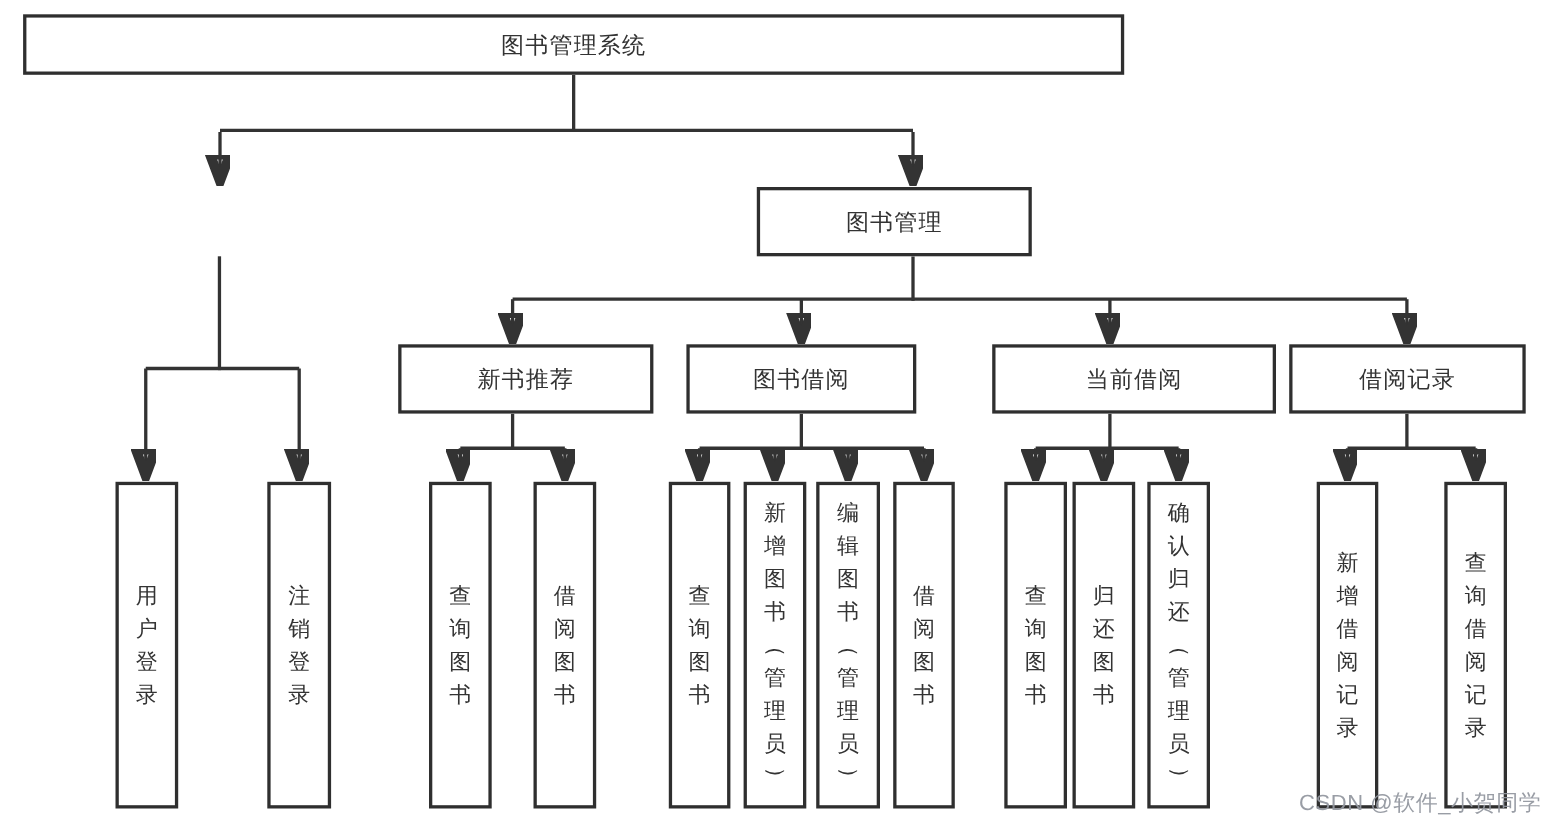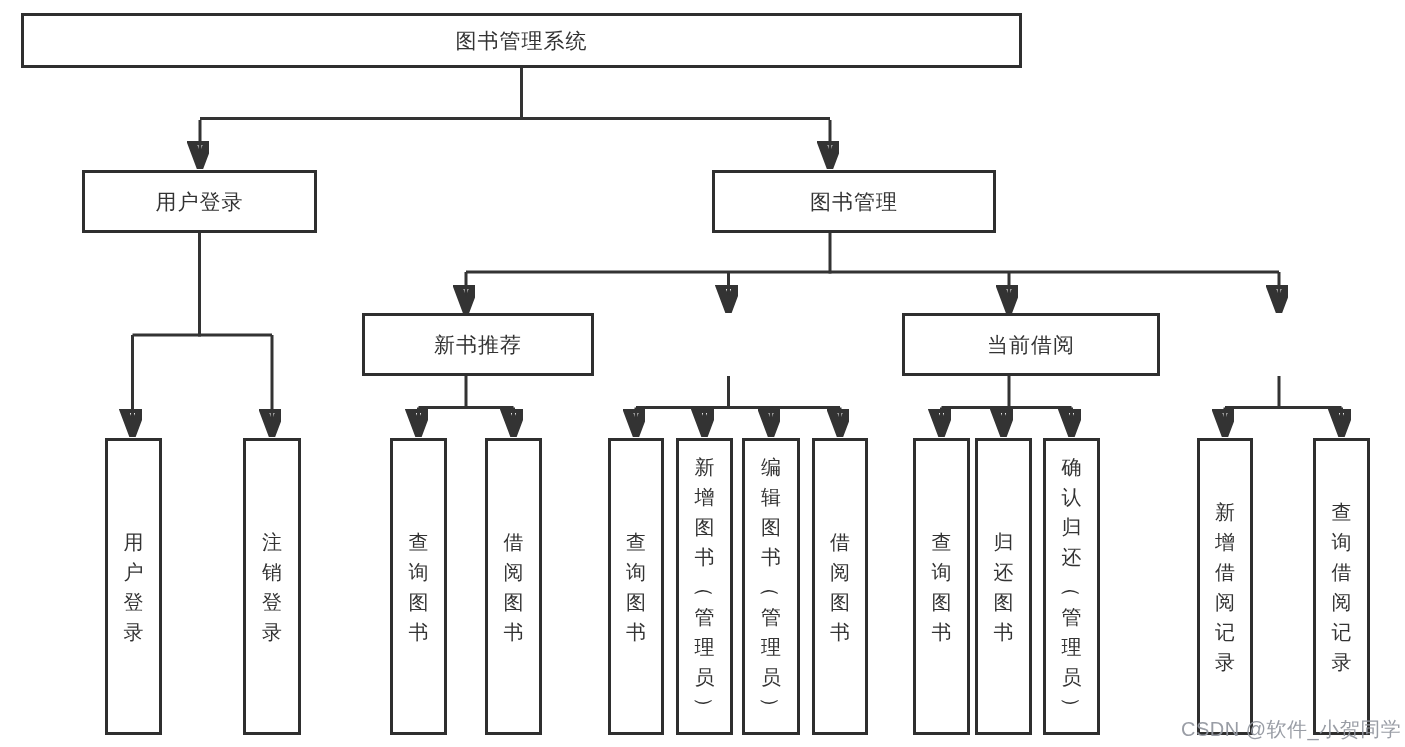--- a/index.html
+++ b/index.html
@@ -114,32 +114,35 @@
       <path d="M1225 407.5 H1341.5"></path>
       <path d="M1225 407.5 V432" marker-end="url(#arrow)"></path>
       <path d="M1341.5 407.5 V432" marker-end="url(#arrow)"></path>
     </g>
   </svg>
 
   <div class="node node-h" style="left:21px; top:13px; width:1001px; height:55px">
     <span class="label">图书管理系统</span>
   </div>
 
-  <div class="node node-h" style="left:82px; top:170px; width:235px; height:63px">
-    <span class="label">用户登录</span>
-  </div>
-  <div class="node node-h" style="left:712px; top:170px; width:284px; height:63px">
+  <div class="node node-h" style="left:688px; top:170px; width:250px; height:63px">
     <span class="label">图书管理</span>
   </div>
 
   <div class="node node-h" style="left:362px; top:313px; width:232px; height:63px">
     <span class="label">新书推荐</span>
   </div>
+  <div class="node node-h" style="left:624px; top:313px; width:209px; height:63px">
+    <span class="label">图书借阅</span>
+  </div>
   <div class="node node-h" style="left:902px; top:313px; width:258px; height:63px">
     <span class="label">当前借阅</span>
+  </div>
+  <div class="node node-h" style="left:1172px; top:313px; width:215px; height:63px">
+    <span class="label">借阅记录</span>
   </div>
 
   <div class="node node-v" style="left:105px; top:438px; width:57px; height:297px">
     <span class="vlabel">
         <span class="vchar">用</span>
         <span class="vchar">户</span>
         <span class="vchar">登</span>
         <span class="vchar">录</span>
       </span>
   </div>

